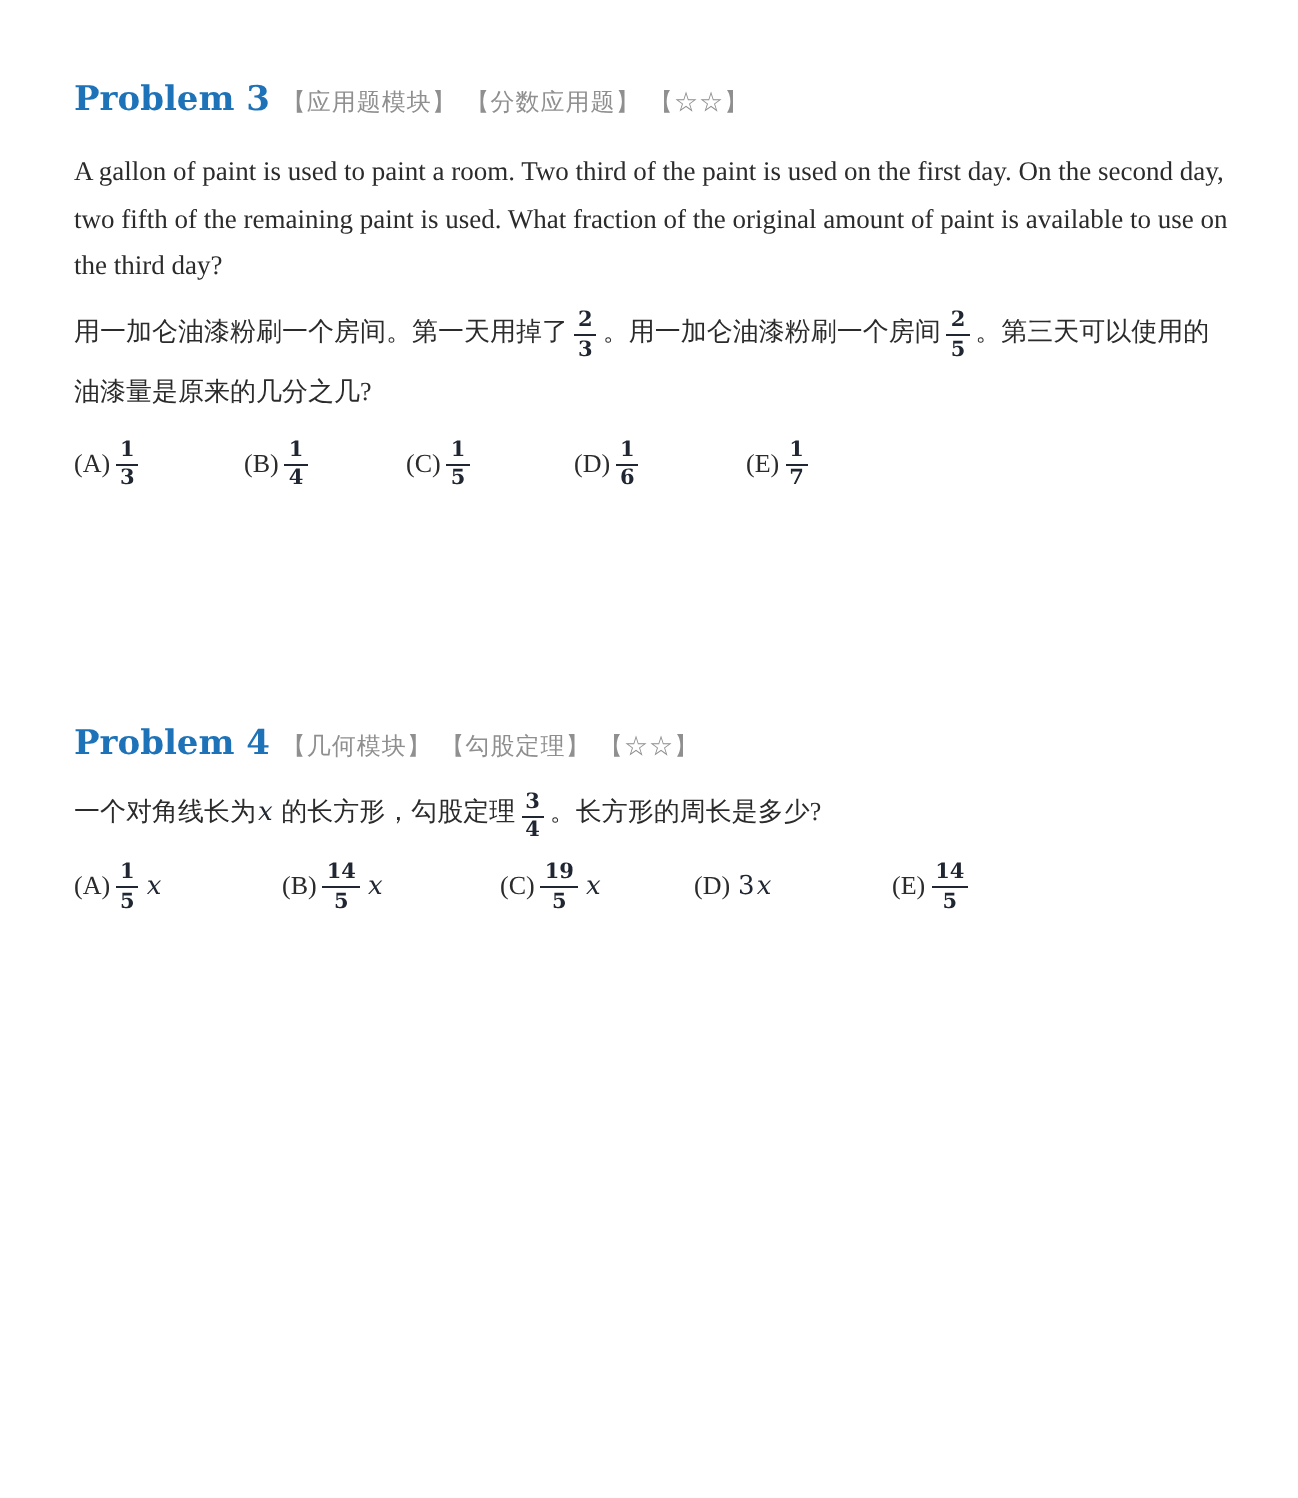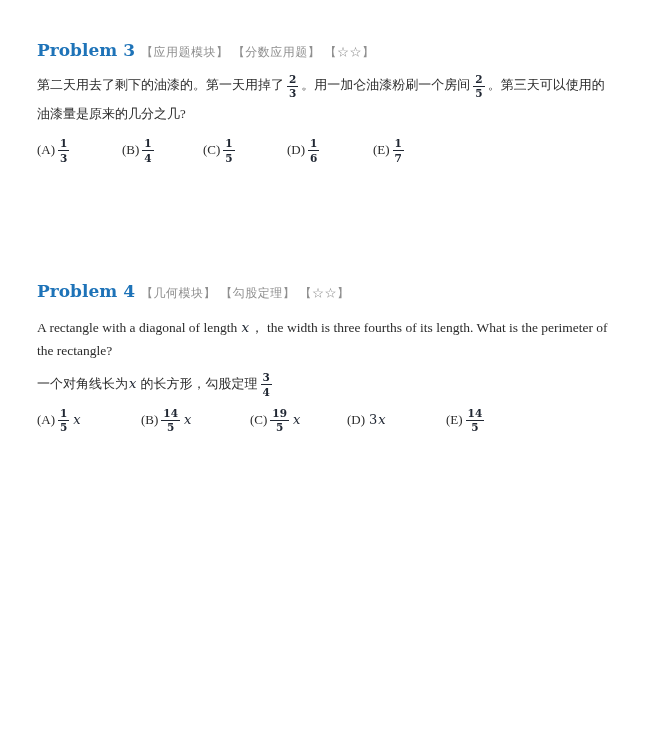--- a/index.html
+++ b/index.html
@@ -98,23 +98,24 @@
 <body>
 
 <div class="page">
 
   <section class="problem">
     <h2 class="ptitle">
       <span>Problem 3</span>
       <span class="tags">【应用题模块】 【分数应用题】 【☆☆】</span>
     </h2>
 
+    <p class="en">A gallon of paint is used to paint a room. Two third of the paint is used on the first day. On the second day, two fifth of the remaining paint is used. What fraction of the original amount of paint is available to use on the third day?</p>
 
     <p class="cn">
-      <span>第二天用去了剩下的油漆的。第一天用掉了</span><span class="frac"><span class="num">2</span><span class="den">3</span></span><span>。用一加仑油漆粉刷一个房间</span><span class="frac"><span class="num">2</span><span class="den">5</span></span><span>。第三天可以使用的油漆量是原来的几分之几?</span>
+      <span>用一加仑油漆粉刷一个房间。第一天用掉了</span><span class="frac"><span class="num">2</span><span class="den">3</span></span><span>。用一加仑油漆粉刷一个房间</span><span class="frac"><span class="num">2</span><span class="den">5</span></span><span>。第三天可以使用的油漆量是原来的几分之几?</span>
     </p>
 
     <div class="opts opts-p3">
       <span class="opt">
         <span class="olabel">(A)</span>
         <span class="frac">
             <span class="num">1</span>
             <span class="den">3</span>
           </span>
       </span>
@@ -148,26 +149,23 @@
       </span>
     </div>
   </section>
 
   <section class="problem">
     <h2 class="ptitle">
       <span>Problem 4</span>
       <span class="tags">【几何模块】 【勾股定理】 【☆☆】</span>
     </h2>
 
-    <p class="en">
-      <span>A rectangle with a diagonal of length </span><span class="mvar">x</span><span>，  the width is three fourths of its length. What is the perimeter of the rectangle?</span>
-    </p>
 
     <p class="cn">
-      <span>一个对角线长为</span><span class="mvar">x</span><span> 的长方形，勾股定理</span><span class="frac"><span class="num">3</span><span class="den">4</span></span>
+      <span>一个对角线长为</span><span class="mvar">x</span><span> 的长方形，勾股定理</span><span class="frac"><span class="num">3</span><span class="den">4</span></span><span>。长方形的周长是多少?</span>
     </p>
 
     <div class="opts opts-p4">
       <span class="opt">
         <span class="olabel">(A)</span>
         <span class="frac">
             <span class="num">1</span>
             <span class="den">5</span>
           </span>
         <span class="mvar">x</span>

